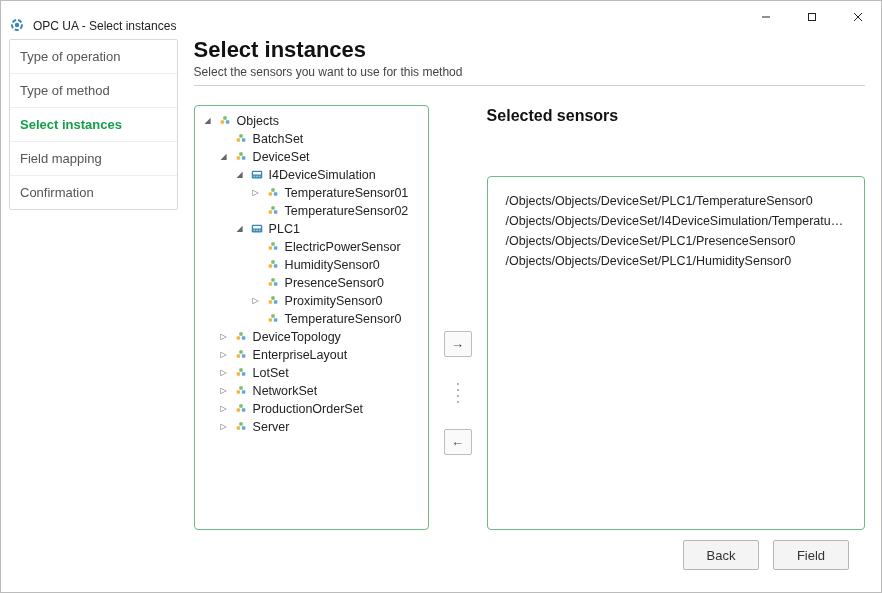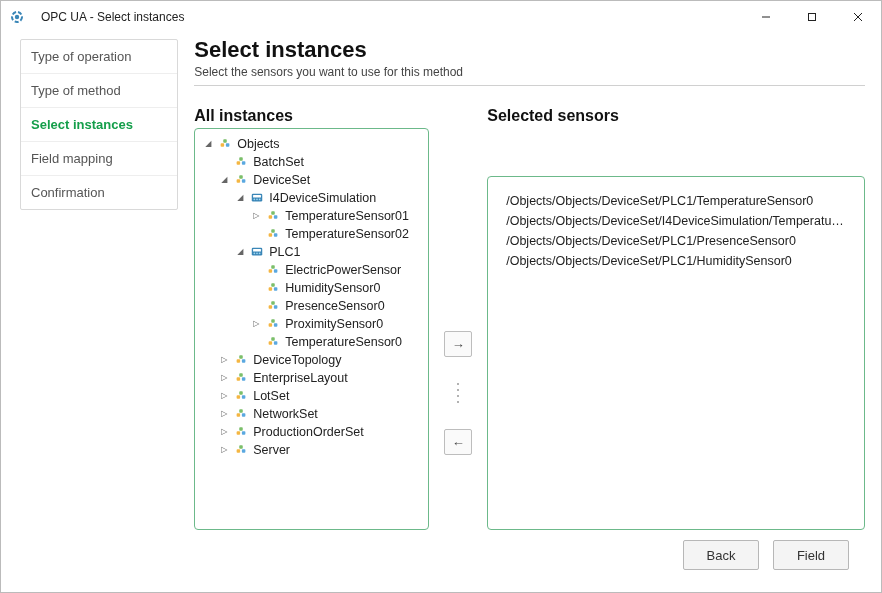--- a/index.html
+++ b/index.html
@@ -1,29 +1,29 @@
 <!DOCTYPE html>
 <html><head>
 <meta charset="utf-8">
 <style>
   * { box-sizing: border-box; }
   html, body { margin: 0; padding: 0; font-family: "Segoe UI", Arial, sans-serif; font-size: 13px; color: #222; background: #fff; }
   .window { width: 882px; height: 593px; border: 1px solid #bbb; display: flex; flex-direction: column; background: #fff; margin: 0 auto; }
 
   
-  .titlebar { height: 32px; display: flex; align-items: center; padding: 0 0 0 8px; gap: 8px; }
+  .titlebar { height: 32px; display: flex; align-items: flex-end; padding: 0 0 0 8px; }
   .titlebar .app-icon { width: 16px; height: 16px; margin-right: 8px; display: inline-flex; align-items: center; justify-content: center; }
   .titlebar .title-text { flex: 0 0 auto; font-size: 12px; color: #222; }
   .titlebar .spacer { flex: 1 1 auto; }
   .win-controls { display: flex; height: 100%; }
   .win-btn { width: 46px; height: 100%; display: flex; align-items: center; justify-content: center; font-family: "Segoe UI Symbol", "Segoe UI", Arial; font-size: 11px; color: #222; cursor: default; }
 
   
   .body { flex: 1 1 auto; display: flex; min-height: 0; }
-  .sidebar { width: 197px; padding: 6px 8px 8px 19px; }
+  .sidebar { width: 197px; padding: 6px 8px 8px 8px; }
   .steplist { border: 1px solid #d9d9d9; border-radius: 2px; background: #fff; }
   .step-item { padding: 9px 10px 9px 10px; font-size: 13px; color: #555; border-bottom: 1px solid #eee; cursor: default; }
   .step-item:last-child { border-bottom: none; }
   .step-item.active { color: #149e4a; font-weight: 600; }
 
   .content { flex: 1 1 auto; display: flex; flex-direction: column; padding: 4px 16px 10px 8px; min-width: 0; }
   .content h1 { margin: 0 0 2px 0; font-size: 22px; font-weight: 700; color: #111; }
   .content .subtitle { font-size: 12px; color: #444; border-bottom: 1px solid #d0d0d0; padding-bottom: 6px; margin-bottom: 19px; }
 
   .columns { flex: 1 1 auto; display: flex; gap: 10px; min-height: 0; }
@@ -102,21 +102,20 @@
         </div>
     </div>
 
     <div class="content">
       <h1>Select instances</h1>
       <div class="subtitle">Select the sensors you want to use for this method</div>
 
       <div class="columns">
 
         <div class="col left">
-          <div class="col-title">All instances</div>
           <div class="panel">
             <ul class="tree" id="tree-root">
                 <li>
                   <div class="node-row">
                     <span class="expander">◢</span>
                     <span class="node-icon">
                       <svg viewBox="0 0 16 16" width="16" height="14">
                         <rect x="3" y="7" width="4" height="4" rx="1" fill="#f4b642"></rect>
                         <rect x="9" y="7" width="4" height="4" rx="1" fill="#5aa8e0"></rect>
                         <rect x="6" y="2.5" width="4" height="4" rx="1" fill="#7bbf6a"></rect>

